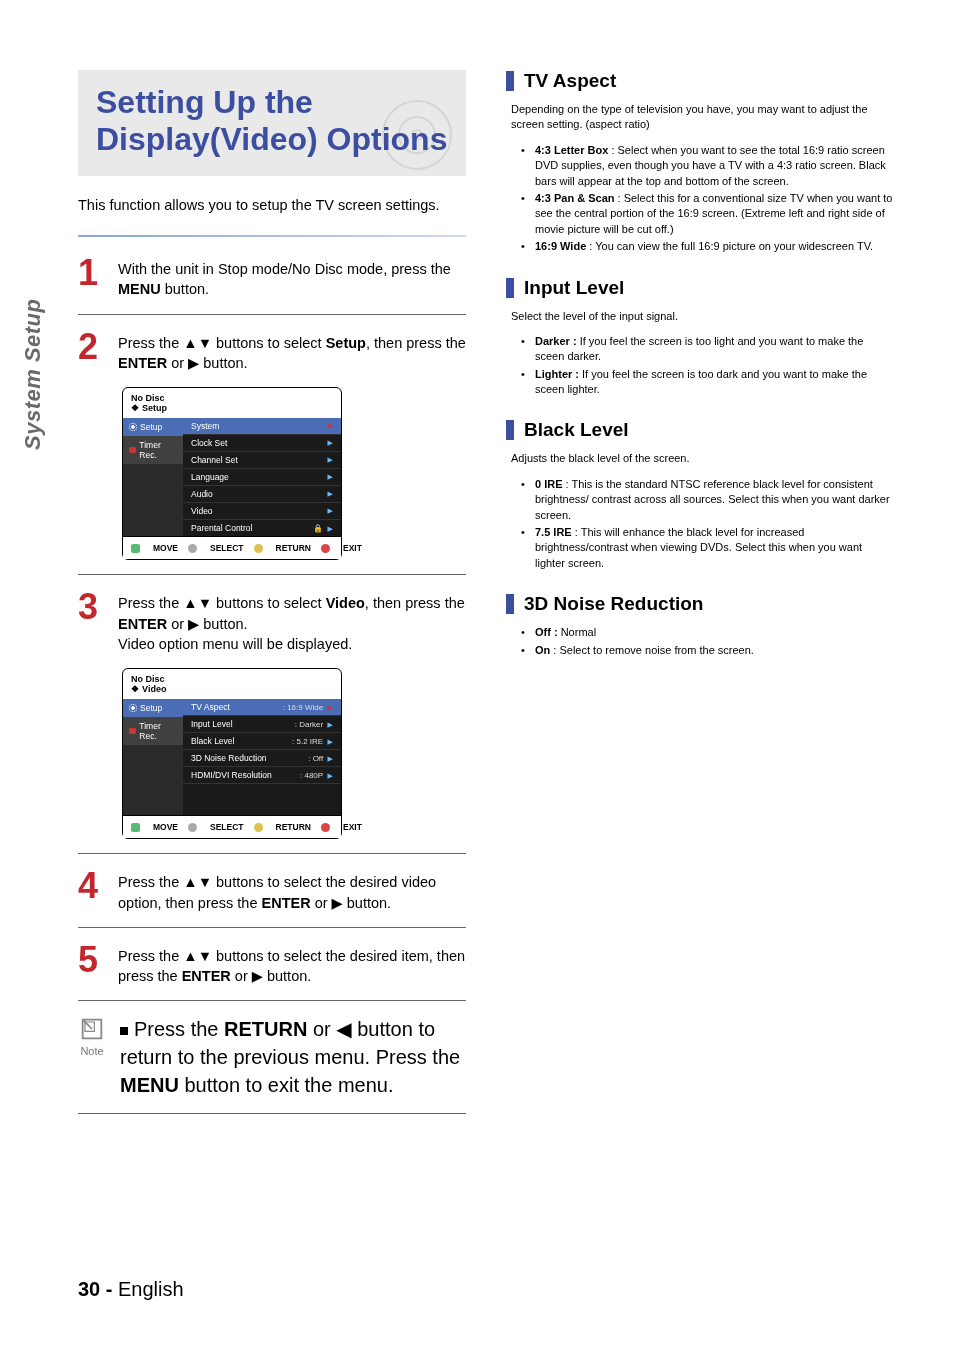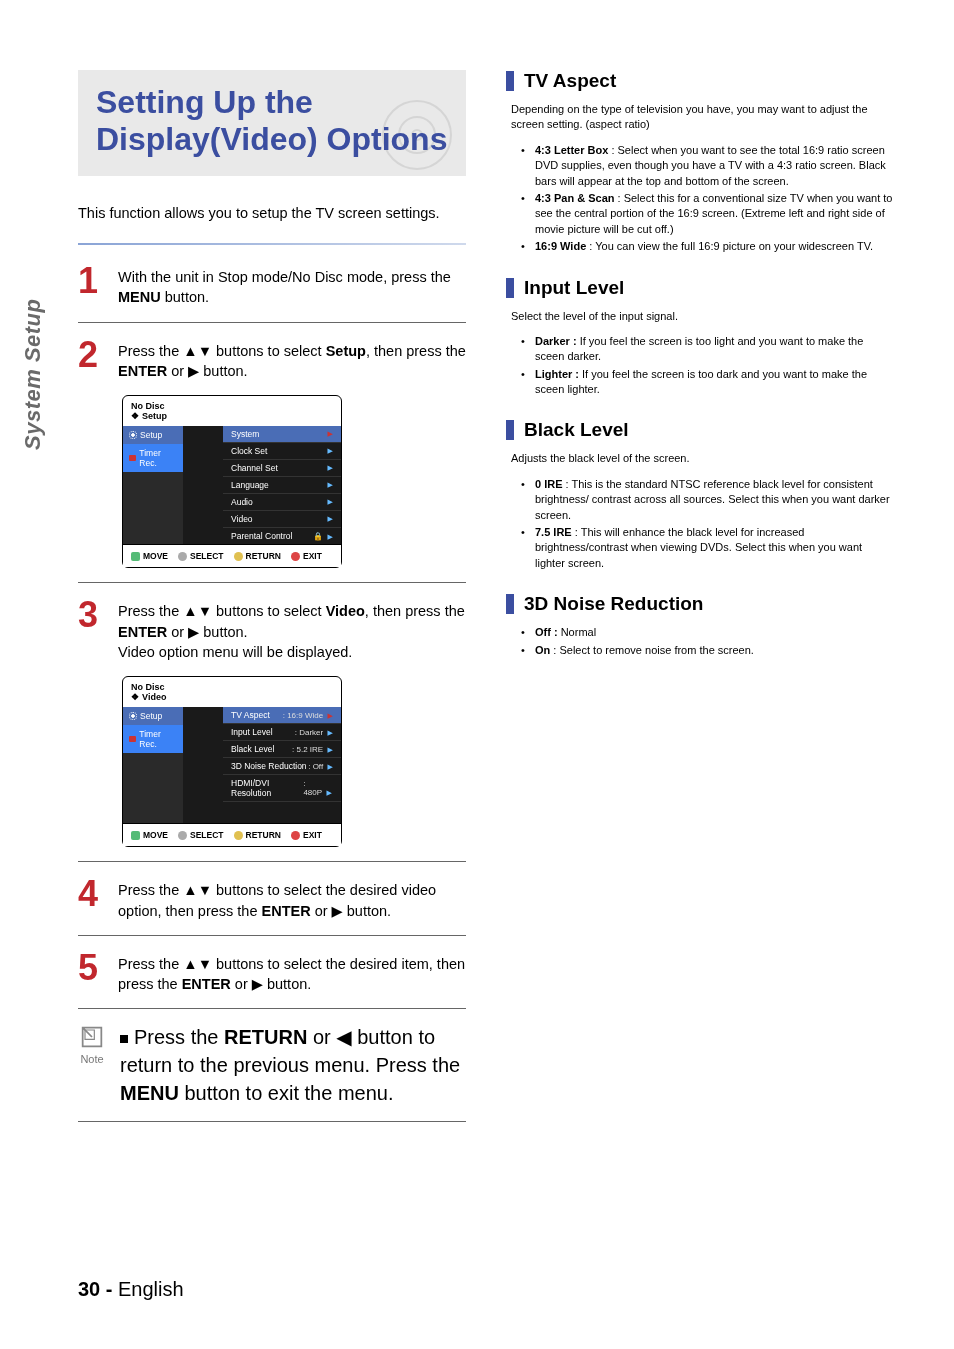--- a/index.html
+++ b/index.html
@@ -7,21 +7,21 @@
   .page { position: relative; width: 954px; height: 1349px; padding: 70px 60px 40px 78px; }
   .columns { display: flex; gap: 40px; }
   .col { flex: 1; }
   .col-left { max-width: 400px; }
   .col-right { max-width: 400px; }
 
   
   .side-tab { position: absolute; left: 20px; top: 450px; transform: rotate(-90deg); transform-origin: left top; font-size: 22px; font-weight: bold; color: #6a6a6a; font-style: italic; letter-spacing: 0.5px; }
 
   
-  .title-block { background: #e9e9e9; padding: 14px 18px 18px 18px; margin-bottom: 28px; position: relative; }
+  .title-block { background: #e9e9e9; padding: 14px 18px 18px 18px; margin-bottom: 20px; position: relative; }
   .title-block .circle-art { position:absolute; right:14px; bottom:6px; width:70px; height:70px; border:2px solid #d5d5d5; border-radius:50%; }
   .title-block .circle-art::before { content:""; position:absolute; left:50%; top:50%; transform:translate(-50%,-50%); width:34px; height:34px; border:2px solid #d5d5d5; border-radius:50%; }
   .title-block .circle-art::after { content:""; position:absolute; left:50%; top:50%; transform:translate(-50%,-50%); width:8px; height:8px; border:2px solid #d5d5d5; border-radius:50%; }
   .title-text { font-size: 32px; font-weight: bold; color: #3b4ea0; line-height: 1.15; position:relative; z-index:1; }
 
   .intro { font-size: 14.5px; line-height: 1.35; margin-bottom: 20px; }
   .thin-rule { height: 2px; background: linear-gradient(to right,#8aa4d6,#cfd9ec); margin: 10px 0 18px 0; }
   .hr { height: 1px; background: #666; margin: 14px 0; }
 
   .step { display: flex; gap: 12px; margin: 10px 0 0 0; }
@@ -38,34 +38,34 @@
   .note-body .sq { display:inline-block; width:8px; height:8px; background:#000; margin-right:6px; position:relative; top:-1px; }
 
   
   .osd { width: 220px; margin: 14px 0 6px 44px; border: 1px solid #000; border-radius: 6px; background:#fff; font-size:9px; }
   .osd-header { display:flex; justify-content:space-between; padding:5px 8px; font-weight:bold;flex-direction:column; }
   .osd-header .diamond { font-size:9px; margin-right:3px; }
   .osd-body { display:flex; }
   .osd-left { width:60px; background:#2a2a2a; color:#fff; }
   .osd-left-item { padding:4px 6px; font-size:8.5px; display:flex; align-items:center; gap:3px; }
   .osd-left-item.sel { background:#4a6db6; }
-  .osd-left-item.rec { background:#3b82f6; }
+  .osd-left-item.rec { background:#404040; }
   .gear { width:8px; height:8px; display:inline-block; background: radial-gradient(circle,#fff 1.5px,transparent 2px); border:1px dotted #fff; border-radius:50%; }
   .cam { width:8px; height:6px; display:inline-block; background:#c33; border-radius:1px; }
-  .osd-right { flex:1; background:#1a1a1a; color:#fff;padding-left:40px; }
+  .osd-right { flex:1; background:#1a1a1a; color:#fff; }
   .osd-row { display:flex; justify-content:space-between; align-items:center; padding:3px 8px; font-size:8.5px; border-bottom:1px solid #333; }
   .osd-row:last-child { border-bottom:none; }
   .osd-row.sel { background:#4a6db6; }
   .osd-row .val { color:#ddd; font-size:8px; }
   .osd-row .tri { color:#c33; font-size:7px; }
   .osd-row .tri.blue { color:#6bf; }
   .osd-row .lock { font-size:8px; }
   .osd-spacer { height:18px; background:#1a1a1a; }
   .osd-footer { display:flex; gap:10px; padding:6px 8px; font-size:8.5px; font-weight:bold; background:#fff; border-top:1px solid #000; }
-  .osd-footer span { display:flex; align-items:center; gap:3px; }
+  .osd-footer span { display:flex; align-items:center; gap:13px; }
   .fb { width:9px; height:9px; border-radius:2px; display:inline-block; }
   .fb.move { background:#5b7; }
   .fb.select { background:#aaa; border-radius:50%; }
   .fb.return { background:#e0c050; border-radius:50%; }
   .fb.exit { background:#d44; border-radius:50%; }
 
   
   .sec { margin-bottom: 22px; }
   .sec-head { display:flex; align-items:center; gap:10px; margin-bottom:10px; }
   .sec-bar { width:8px; height:20px; background:#3b4ea0; }

